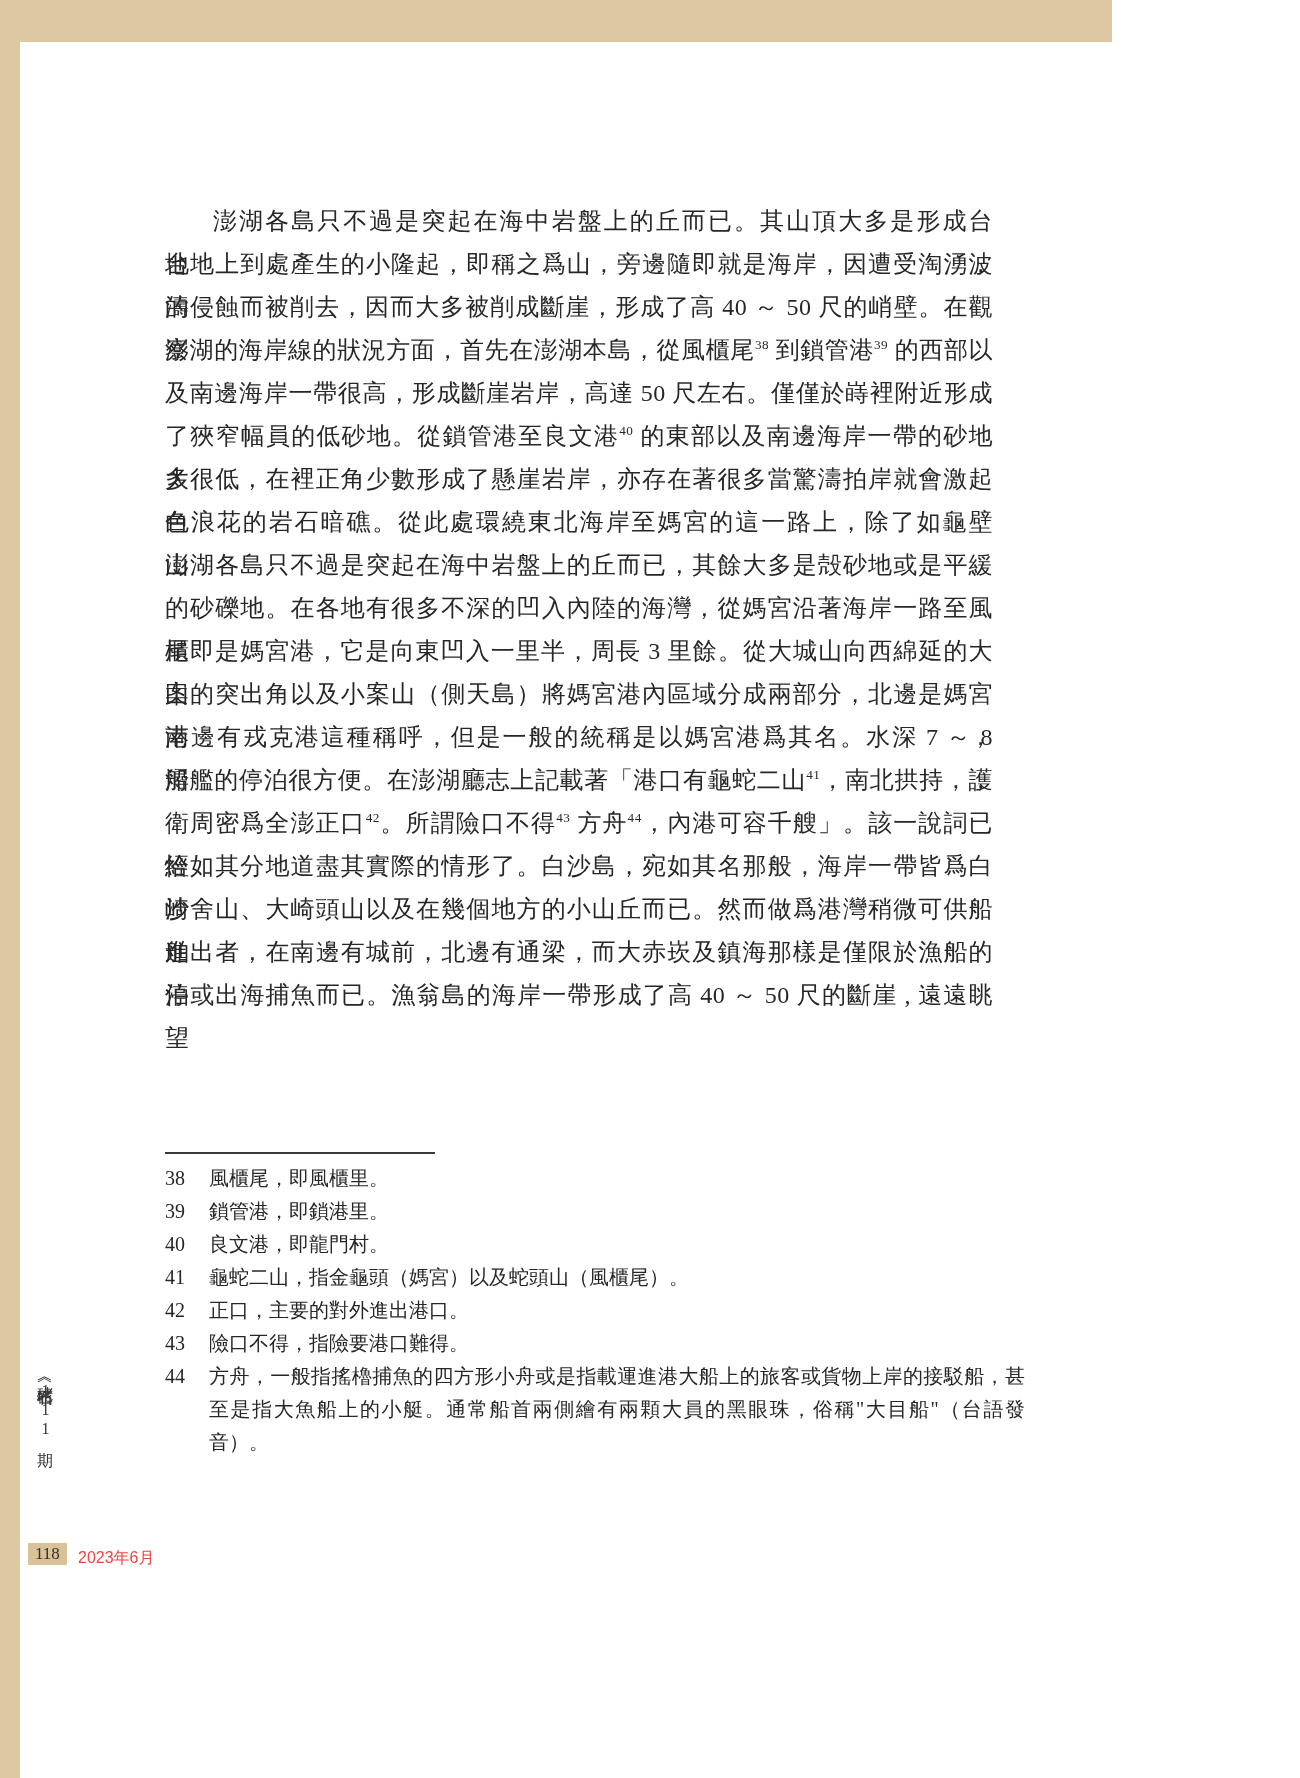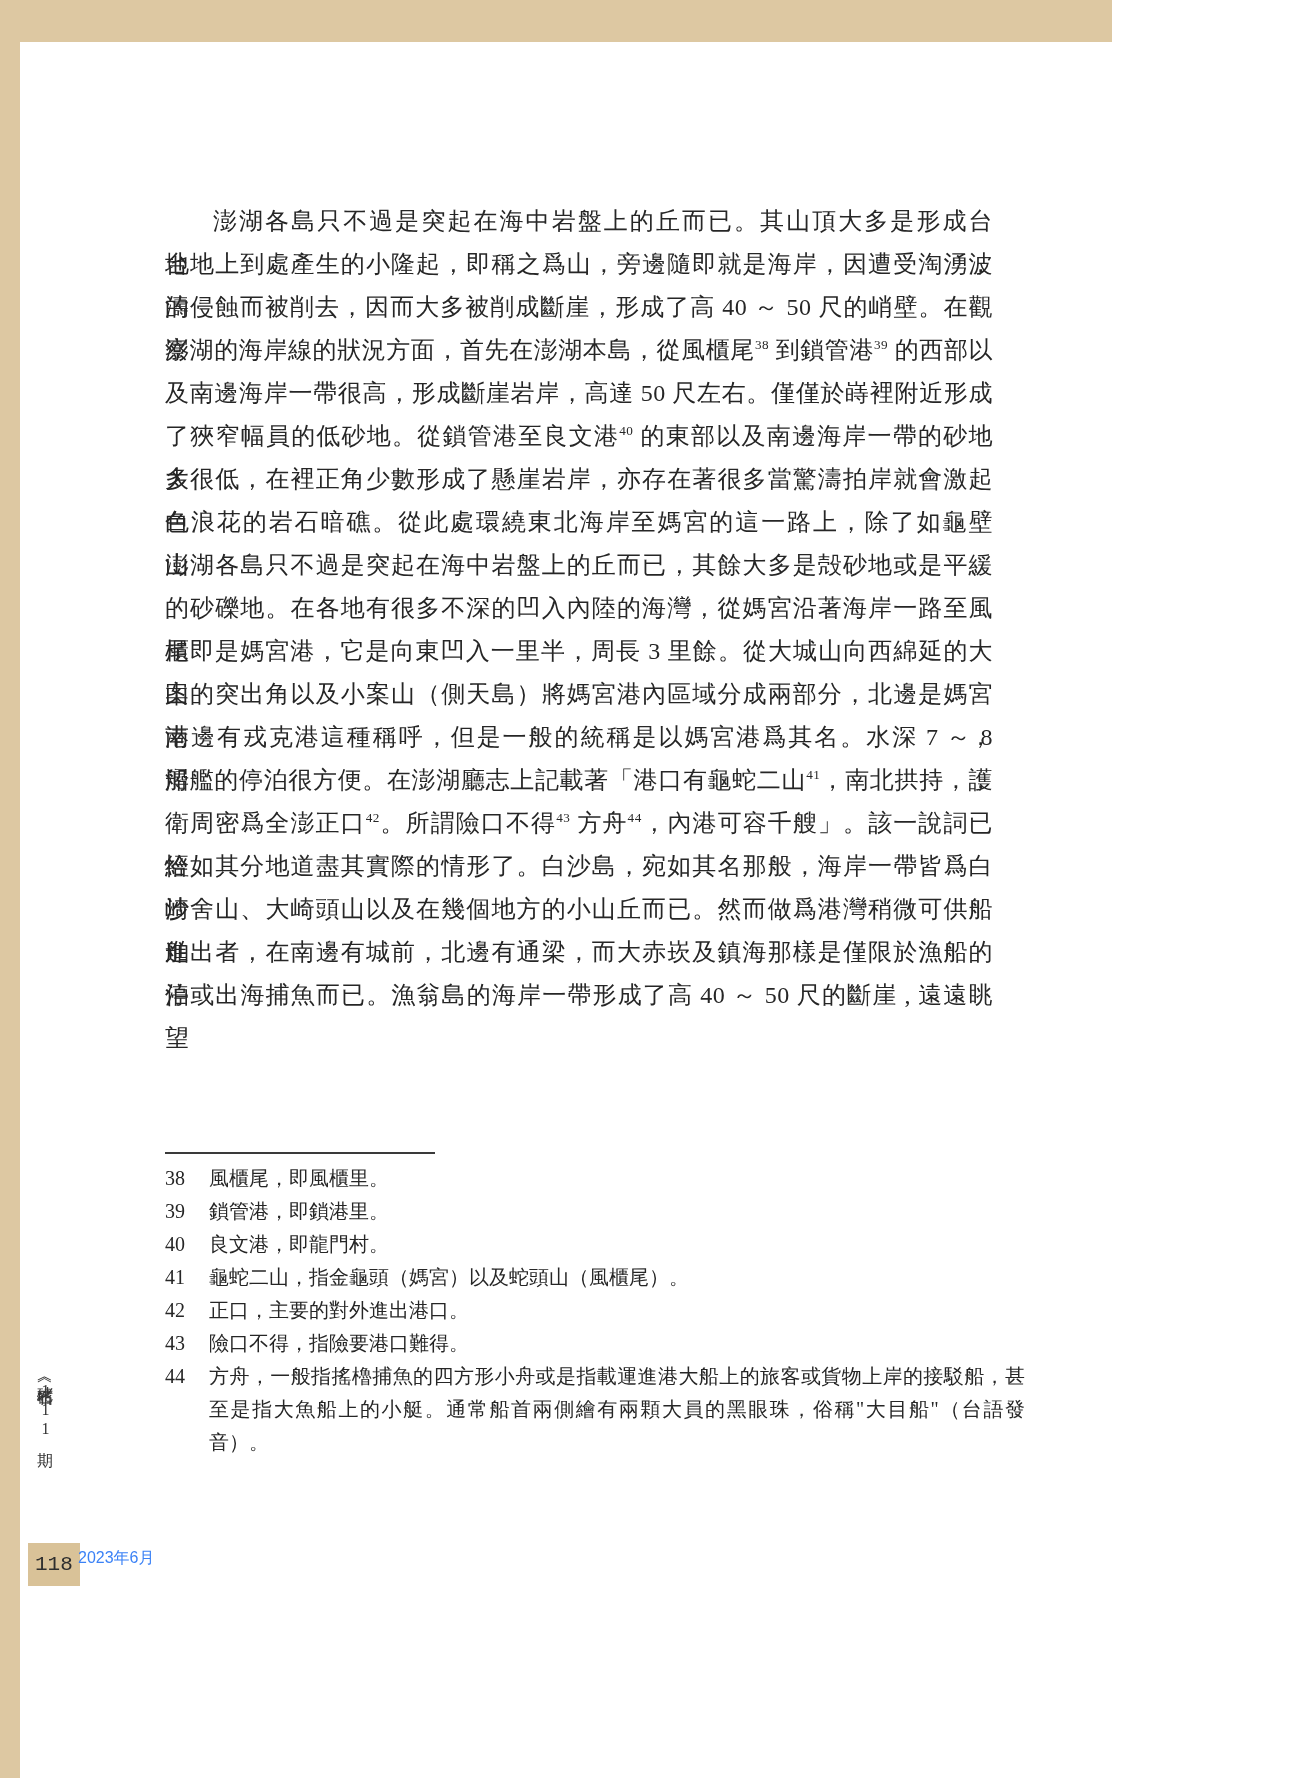--- a/index.html
+++ b/index.html
@@ -59,31 +59,31 @@
     writing-mode:vertical-rl;
     text-orientation:upright;
     font-size:16px;
     letter-spacing:2px;
     color:#333333;
   }
   .page-number{
     position:absolute;
     left:28px;top:1543px;
     background:#d9c298;
-    padding:10px 7px;
-    font-family:Liberation Mono, monospace;
-    font-size:21px;
+    padding:1px 7px;
+    font-family:Liberation Serif, serif;
+    font-size:17px;
     color:#2e2e2e;
   }
   .footer-date{
     position:absolute;
     left:78px;top:1548px;
     font-family:"Liberation Sans", sans-serif;
     font-size:16px;
-    color:#3b82f6;
+    color:#ef4444;
   }
 </style>
 </head>
 <body>
 
 <div class="page">
 
   <div class="band-top"></div>
   <div class="band-left"></div>
 

